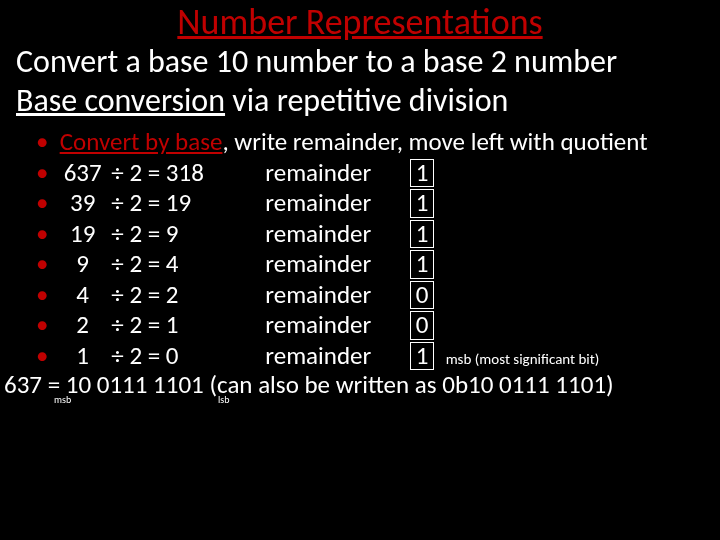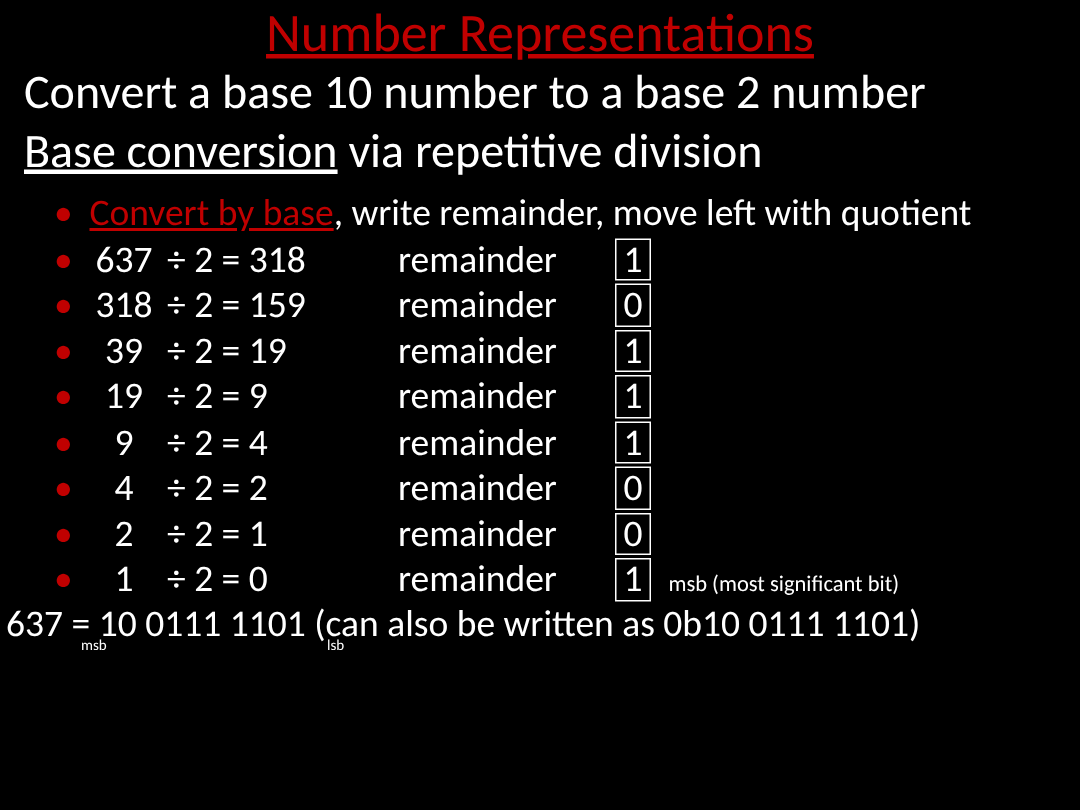--- a/index.html
+++ b/index.html
@@ -88,26 +88,20 @@
     </div>
 
     <div class="row">
       <span class="bul">•</span>
       <span class="eq"><span class="num" style="width:46px">637</span> ÷ <span>2</span> = <span>318</span></span>
       <span class="remword">remainder</span>
       <span class="bitcell">1</span>
     </div>
     <div class="row">
       <span class="bul">•</span>
-      <span class="eq"><span class="num" style="width:46px">318</span> ÷ <span>2</span> = <span>159</span></span>
-      <span class="remword">remainder</span>
-      <span class="bitcell">0</span>
-    </div>
-    <div class="row">
-      <span class="bul">•</span>
       <span class="eq"><span class="num" style="width:46px">39</span> ÷ <span>2</span> = <span>19</span></span>
       <span class="remword">remainder</span>
       <span class="bitcell">1</span>
     </div>
     <div class="row">
       <span class="bul">•</span>
       <span class="eq"><span class="num" style="width:46px">19</span> ÷ <span>2</span> = <span>9</span></span>
       <span class="remword">remainder</span>
       <span class="bitcell">1</span>
     </div>

